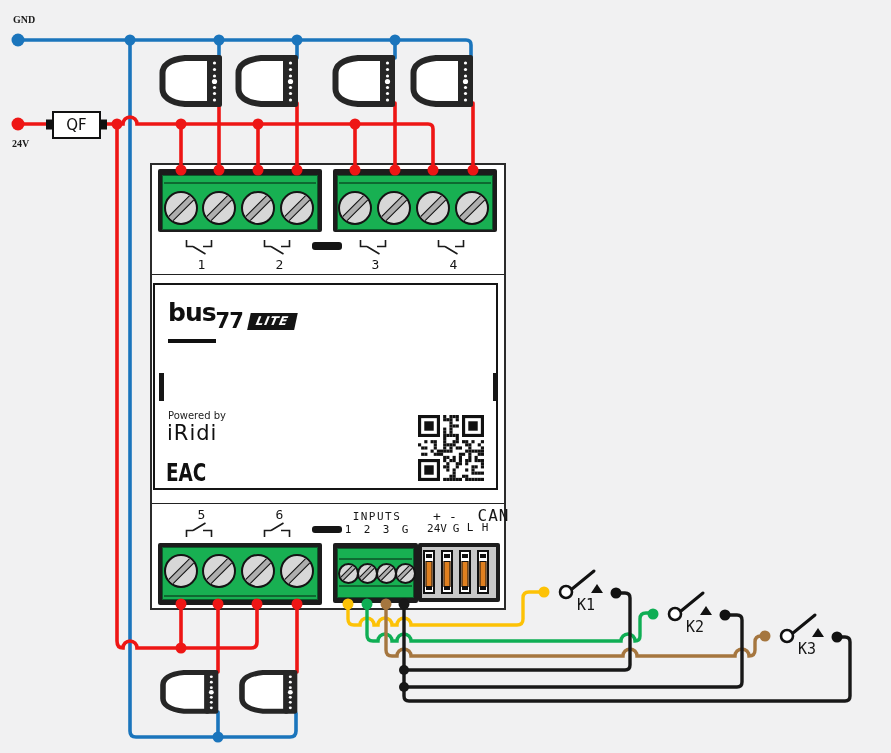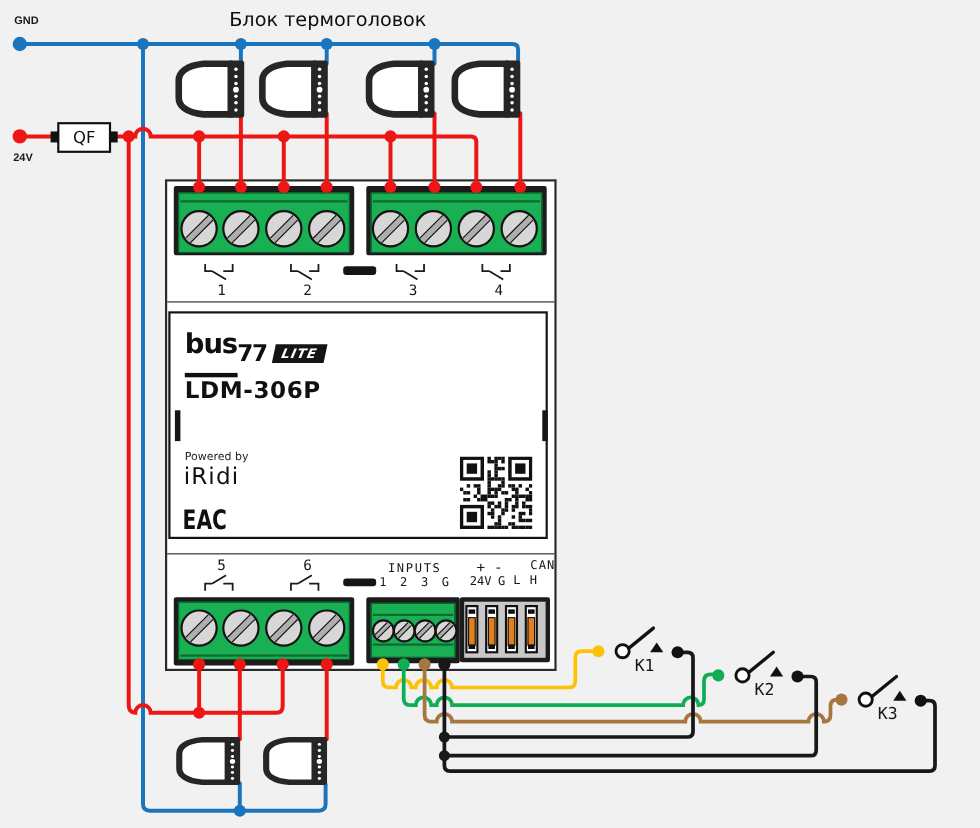--- a/index.html
+++ b/index.html
@@ -2,21 +2,21 @@
 <html><head>
 <meta charset="utf-8">
 <style>
   html,body{margin:0;padding:0;background:#f1f1f2;}
   .canvas{position:relative;width:891px;height:753px;background:#f1f1f2;
           font-family:"DejaVu Sans",sans-serif;overflow:hidden;}
   .abs{position:absolute;}
   .lbl{position:absolute;font-family:"DejaVu Sans Mono",monospace;color:#161616;white-space:nowrap;line-height:1;}
   .cx{transform:translateX(-50%);}
   .title{position:absolute;left:298px;top:9px;font-size:17.5px;color:#0d0d0d;}
-  .pwr-lbl{position:absolute;font-size:10px;font-weight:bold;color:#1a1a1a;font-family:Liberation Sans, sans-serif;}
+  .pwr-lbl{position:absolute;font-size:10px;font-weight:bold;color:#1a1a1a;font-family:Liberation Serif, serif;}
   .qf-box{position:absolute;left:52px;top:111px;width:49px;height:28px;background:#fff;
           border:2.5px solid #111;box-sizing:border-box;display:flex;align-items:center;justify-content:center;
           font-size:15px;color:#111;z-index:2;}
   .device{position:absolute;left:150px;top:163px;width:356px;height:447px;background:#fff;
           border:2px solid #2b2b2b;box-sizing:border-box;z-index:1;}
   .sect{position:absolute;left:0;width:352px;height:0;border-top:1.6px solid #222;}
   .tb{position:absolute;background:#1c1c1c;border-radius:2px;}
   .tg{position:absolute;background:#18b052;border:1.5px solid #0b5c2b;box-sizing:border-box;}
   .ridge{position:absolute;left:1px;right:1px;height:2px;background:rgba(0,0,0,.40);}
   .screw{position:absolute;border-radius:50%;background:#d7d7d7;border:2px solid #141414;
@@ -47,21 +47,20 @@
        transform:translateX(-50%);background:#e0801f;border:1px solid #101010;}
   .canpin::after{content:"";position:absolute;left:1px;right:1px;top:2px;height:4px;background:#101010;
        box-shadow:0 32px 0 #101010;}
   svg.overlay{position:absolute;left:0;top:0;z-index:3;pointer-events:none;}
 </style>
 </head>
 <body>
 
 <div class="canvas">
 
-  <div class="title cx">Блок термоголовок</div>
   <div class="pwr-lbl" style="left:13px;top:14px;">GND</div>
   <div class="pwr-lbl" style="left:12px;top:138px;">24V</div>
   <div class="qf-box">
     <span>QF</span>
   </div>
 
   <div class="lbl cx" style="left:586px;top:598px;font-size:15px;">K1</div>
   <div class="lbl cx" style="left:695px;top:620px;font-size:15px;">K2</div>
   <div class="lbl cx" style="left:807px;top:642px;font-size:15px;">K3</div>
 
@@ -93,21 +92,20 @@
 
     <div class="din" style="left:160px;top:77px;width:30px;height:8px;"></div>
     <div class="sect" style="top:109px;"></div>
 
     <div class="labelbox">
       <div class="brandrow">
         <span class="bus">bus</span>
           <span class="s77">77</span>
         <span class="lite">LITE</span>
       </div>
-      <div class="model">LDM-306P</div>
       <div class="powered">Powered by</div>
       <div class="iridi">iRidi</div>
       <div class="eac">EAC</div>
       <svg id="qr" class="abs" style="left:263px;top:130px;" width="66" height="66" viewBox="0 0 63 63">
           <g fill="#111">
             <rect x="0" y="0" width="21" height="21"></rect>
             <rect x="3" y="3" width="15" height="15" fill="#fff"></rect>
             <rect x="6" y="6" width="9" height="9"></rect>
             <rect x="42" y="0" width="21" height="21"></rect>
             <rect x="45" y="3" width="15" height="15" fill="#fff"></rect>
@@ -252,21 +250,21 @@
     <div class="din" style="left:160px;top:361px;width:30px;height:7px;"></div>
     <div class="lbl cx" style="left:225px;top:346px;font-size:11px;letter-spacing:1.5px;">INPUTS</div>
     <div class="lbl cx" style="left:196px;top:359px;font-size:11px;">1</div>
     <div class="lbl cx" style="left:215px;top:359px;font-size:11px;">2</div>
     <div class="lbl cx" style="left:234px;top:359px;font-size:11px;">3</div>
     <div class="lbl cx" style="left:253px;top:359px;font-size:11px;">G</div>
     <div class="lbl cx" style="left:285px;top:345px;font-size:13px;">+</div>
     <div class="lbl cx" style="left:301px;top:345px;font-size:13px;">-</div>
     <div class="lbl cx" style="left:285px;top:358px;font-size:11px;">24V</div>
     <div class="lbl cx" style="left:304px;top:358px;font-size:11px;">G</div>
-    <div class="lbl cx" style="left:325px;top:343px;font-size:11px;letter-spacing:1px;padding-left:33px;">CAN</div>
+    <div class="lbl cx" style="left:325px;top:343px;font-size:16px;letter-spacing:1px;padding-left:33px;">CAN</div>
     <div class="lbl cx" style="left:318px;top:357px;font-size:11px;">L</div>
     <div class="lbl cx" style="left:333px;top:357px;font-size:11px;">H</div>
 
     <div class="tb" style="left:6px;top:378px;width:164px;height:62px;">
       <div class="tg" style="left:4px;top:4px;width:156px;height:53px;">
           <div class="ridge" style="top:47px;"></div>
         </div>
     </div>
     <div class="screw big" style="left:12px;top:389px;"></div>
     <div class="screw big" style="left:50px;top:389px;"></div>

